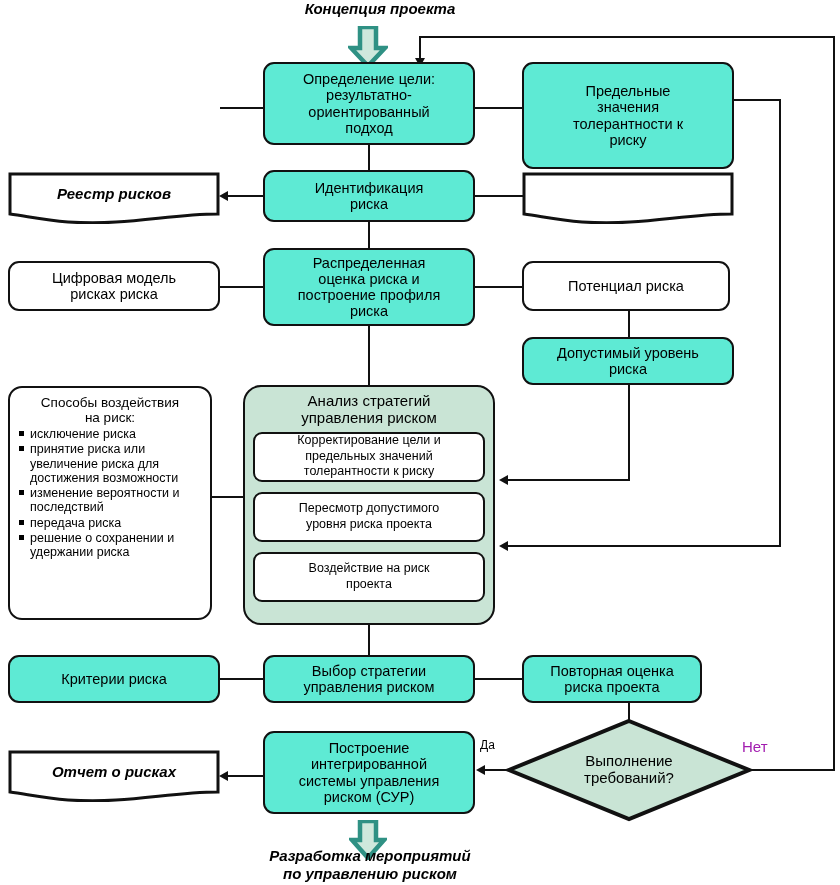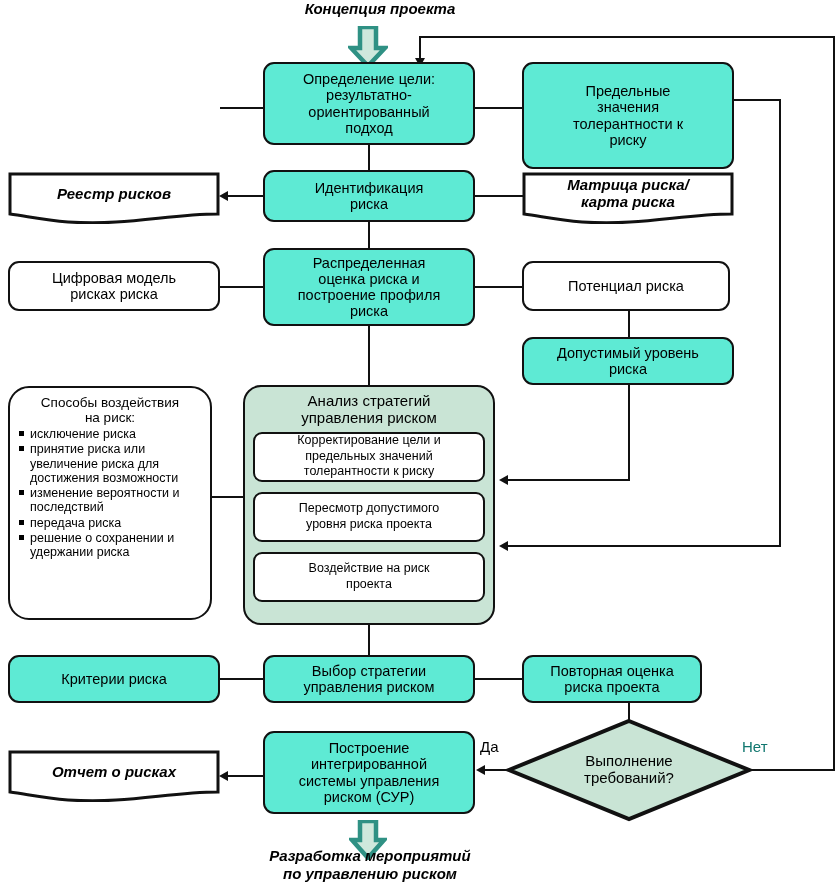--- a/index.html
+++ b/index.html
@@ -100,22 +100,20 @@
     <div class="doctext" style="height:42px;">Реестр рисков</div>
   </div>
 
   <div class="node rr green" style="left:263px;top:170px;width:212px;height:52px;white-space:pre-line;">Идентификация
 риска</div>
 
   <div class="doc" style="left:522px;top:172px;width:212px;height:52px;">
     <svg width="212" height="52" viewBox="0 0 212 52" preserveAspectRatio="none">
       <path d="M2,2 L210,2 L210,42 C160,42 120,54 60,50 C35,48 18,44 2,42 Z" fill="#ffffff" stroke="#111111" stroke-width="3"></path>
     </svg>
-    <div class="doctext" style="height:42px;white-space:pre-line;">Матрица риска/
-карта риска</div>
   </div>
 
   <div class="ln lnh" style="left:228px;top:195px;width:36px;"></div>
   <div class="arrowhead ah-left" style="left:219px;top:191px;"></div>
   <div class="ln lnh" style="left:474px;top:195px;width:49px;"></div>
   <div class="ln lnv" style="left:368px;top:145px;height:26px;"></div>
 
   <div class="node rr white" style="left:8px;top:261px;width:212px;height:50px;white-space:pre-line;">Цифровая модель
 рисках риска</div>
 
@@ -134,21 +132,21 @@
 риска</div>
   <div class="ln lnv" style="left:628px;top:311px;height:27px;"></div>
 
   <div class="ln lnv" style="left:628px;top:385px;height:95px;"></div>
   <div class="ln lnh" style="left:508px;top:479px;width:122px;"></div>
   <div class="arrowhead ah-left" style="left:499px;top:475px;"></div>
 
   <div class="ln lnh" style="left:508px;top:545px;width:273px;"></div>
   <div class="arrowhead ah-left" style="left:499px;top:541px;"></div>
 
-  <div class="listbox" style="left:8px;top:386px;width:204px;height:234px;border-radius:21px;">
+  <div class="listbox" style="left:8px;top:386px;width:204px;height:234px;">
     <div class="lt" style="white-space:pre-line;">Способы воздействия
 на риск:</div>
     <ul>
       <li><span class="bl"></span><span>исключение риска</span></li>
       <li><span class="bl"></span><span>принятие риска или увеличение риска для достижения возможности</span></li>
       <li><span class="bl"></span><span>изменение вероятности и последствий</span></li>
       <li><span class="bl"></span><span>передача риска</span></li>
       <li><span class="bl"></span><span>решение о сохранении и удержании риска</span></li>
     </ul>
   </div>
@@ -196,24 +194,24 @@
       <polygon points="123,3 243,52 123,101 3,52" fill="#c9e4d5" stroke="#111111" stroke-width="4" stroke-linejoin="miter"></polygon>
     </svg>
     <div class="dtext" style="white-space:pre-line;">Выполнение
 требований?</div>
   </div>
 
   <div class="ln lnv" style="left:628px;top:703px;height:18px;"></div>
 
   <div class="ln lnh" style="left:484px;top:769px;width:28px;"></div>
   <div class="arrowhead ah-left" style="left:476px;top:765px;"></div>
-  <div style="position:absolute;left:480px;top:738px;font-size:15px;color:#000;">Да</div>
+  <div style="position:absolute;left:480px;top:738px;font-size:12px;color:#000;">Да</div>
 
   <div class="ln lnh" style="left:748px;top:769px;width:87px;"></div>
-  <div style="position:absolute;left:742px;top:738px;font-size:15px;color:#0f766e;">Нет</div>
+  <div style="position:absolute;left:742px;top:738px;font-size:15px;color:#a21caf;">Нет</div>
 
   <div class="ln lnh" style="left:228px;top:775px;width:36px;"></div>
   <div class="arrowhead ah-left" style="left:219px;top:771px;"></div>
 
   <div class="blockarrow" style="left:349px;top:820px;">
     <svg width="38" height="40" viewBox="0 0 38 40">
       <polygon points="11,1 27,1 27,20 35,20 19,38 3,20 11,20" fill="#cfe8dc" stroke="#2f9184" stroke-width="4.5" stroke-linejoin="miter"></polygon>
     </svg>
   </div>
 

